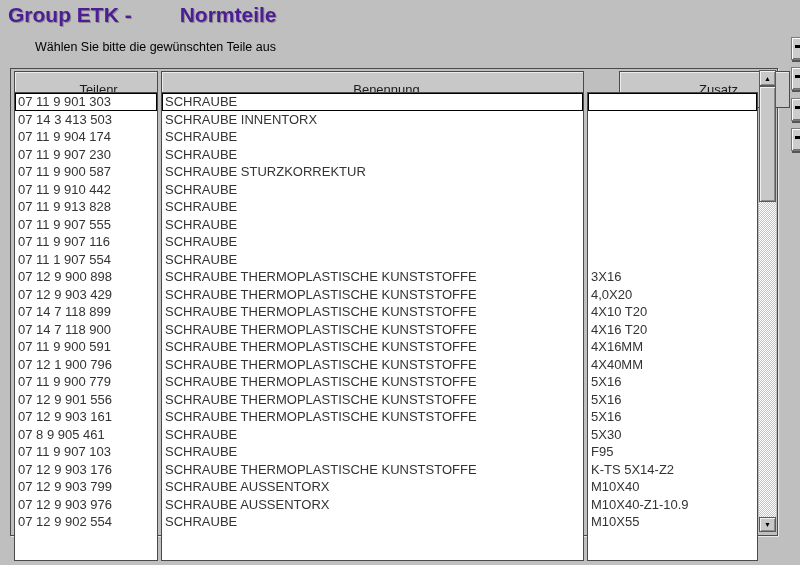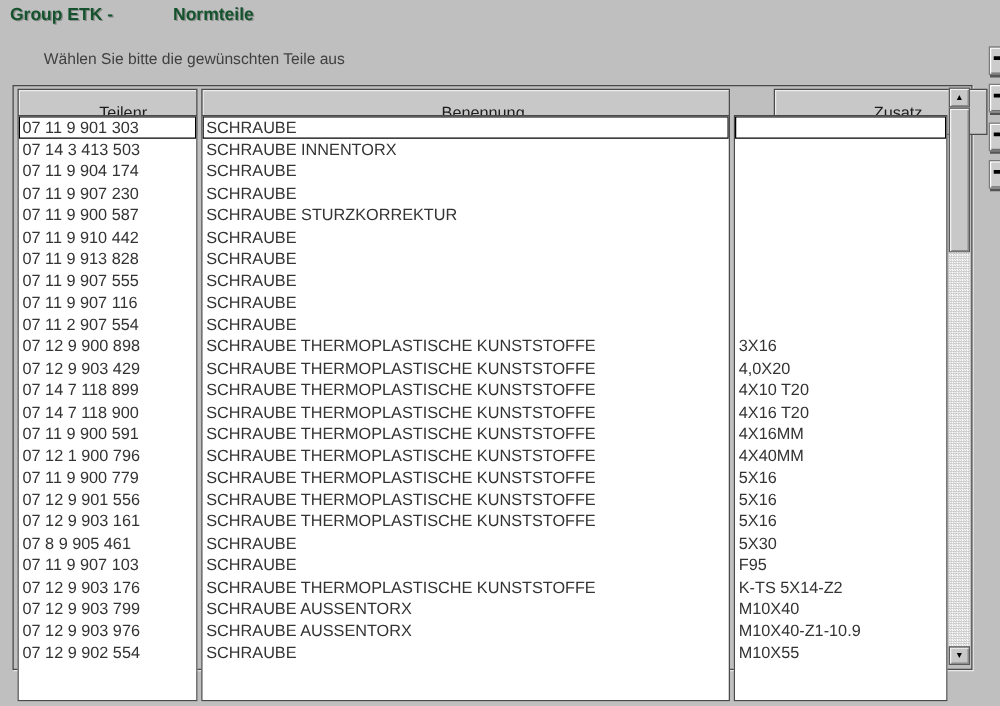--- a/index.html
+++ b/index.html
@@ -7,29 +7,29 @@
     width: 800px; height: 565px;
     overflow: hidden;
     background: #bfbfbf;
     font-family: "Liberation Sans", "DejaVu Sans", sans-serif;
   }
   .app { position: relative; width: 800px; height: 565px; }
 
   
   .title {
     position: absolute; left: 8px; top: 3px;
-    font-size: 14px; font-weight: bold; color: #14532d;
+    font-size: 21px; font-weight: bold; color: #4c1d95;
     text-shadow: 1px 1px 0 rgba(130,130,130,0.85);
     white-space: nowrap;
   }
   .title .t2 { margin-left: 48px; }
 
   .subtitle {
     position: absolute; left: 35px; top: 40px;
-    font-size: 12.5px; color: #404040;
+    font-size: 12.5px; color: #000000;
   }
 
   
   .frame {
     position: absolute; left: 10px; top: 68px;
     width: 766px; height: 466px;
     border: 1px solid #4a4a4a;
     box-shadow: 1px 1px 0 #e9e9e9;
     background: #bfbfbf;
   }
@@ -131,21 +131,21 @@
     <div class="col col-teilenr" id="col-teilenr">
         <div class="row selected">07 11 9 901 303</div>
         <div class="row">07 14 3 413 503</div>
         <div class="row">07 11 9 904 174</div>
         <div class="row">07 11 9 907 230</div>
         <div class="row">07 11 9 900 587</div>
         <div class="row">07 11 9 910 442</div>
         <div class="row">07 11 9 913 828</div>
         <div class="row">07 11 9 907 555</div>
         <div class="row">07 11 9 907 116</div>
-        <div class="row">07 11 2 907 554</div>
+        <div class="row">07 11 1 907 554</div>
         <div class="row">07 12 9 900 898</div>
         <div class="row">07 12 9 903 429</div>
         <div class="row">07 14 7 118 899</div>
         <div class="row">07 14 7 118 900</div>
         <div class="row">07 11 9 900 591</div>
         <div class="row">07 12 1 900 796</div>
         <div class="row">07 11 9 900 779</div>
         <div class="row">07 12 9 901 556</div>
         <div class="row">07 12 9 903 161</div>
         <div class="row">07 8 9 905 461</div>

